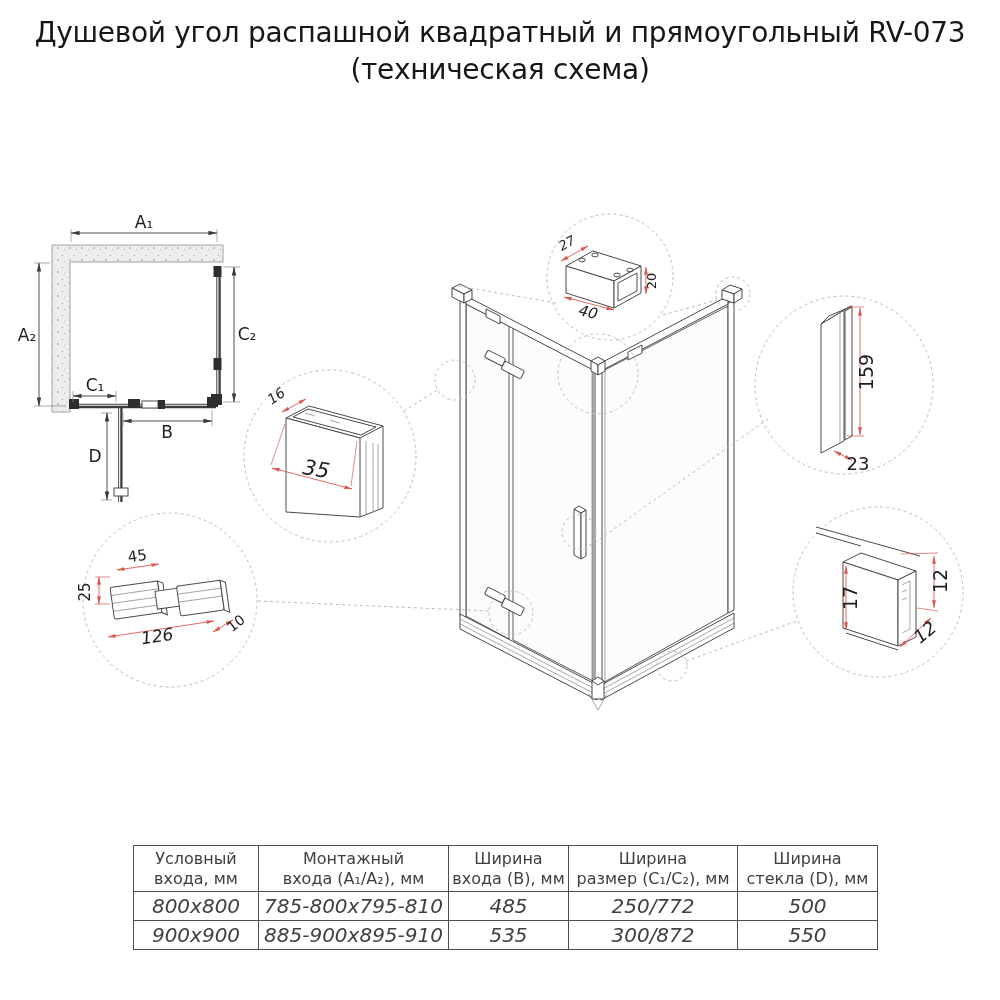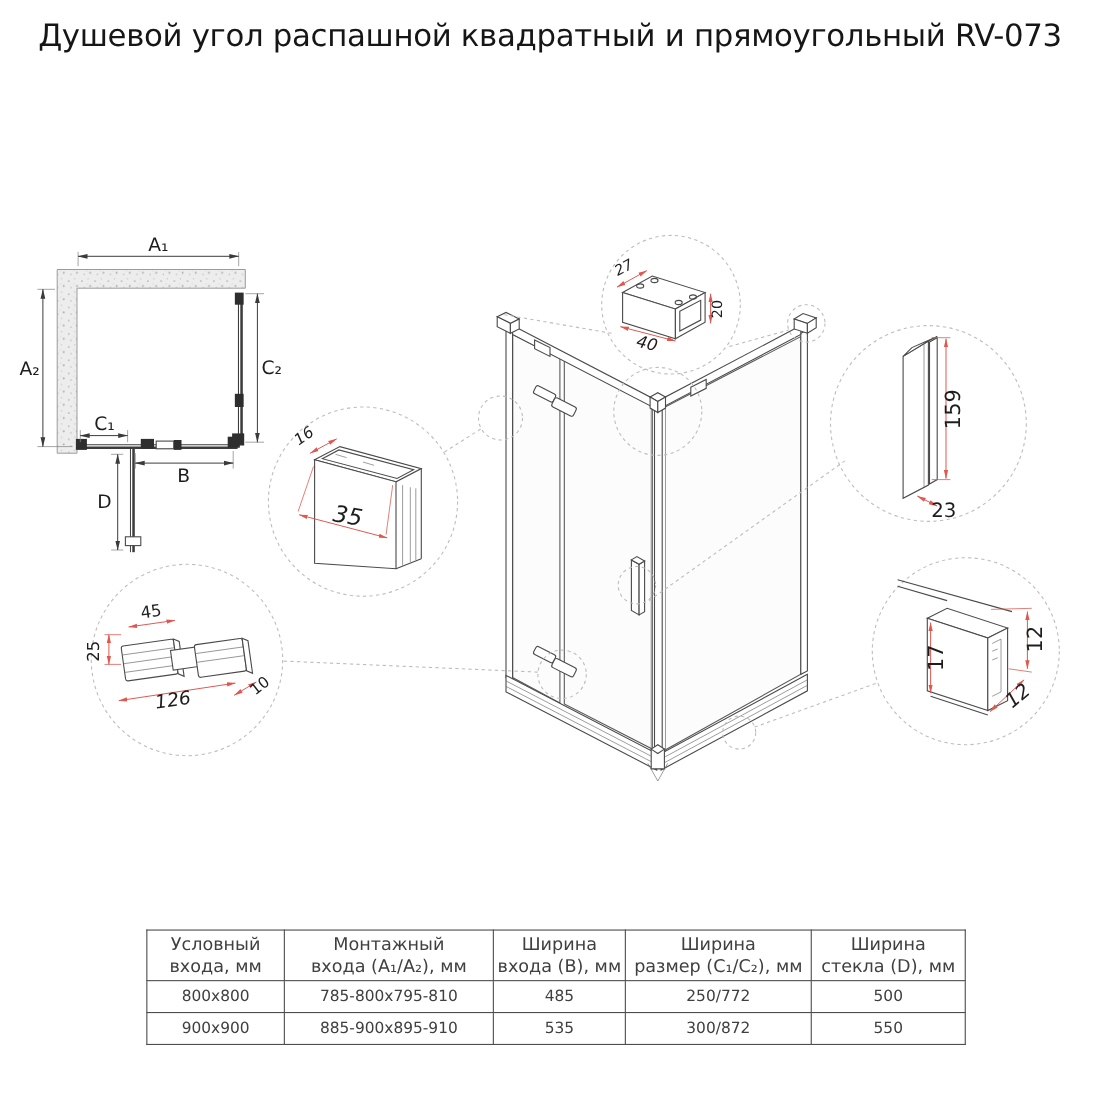--- a/index.html
+++ b/index.html
@@ -19,29 +19,30 @@
   .glass{fill:#fcfcfc;stroke:#5a5a5a;stroke-width:1;}
   .ln{fill:none;stroke:#4a4a4a;stroke-width:1;}
   .thin{fill:none;stroke:#6a6a6a;stroke-width:0.6;}
   .dash{fill:none;stroke:#bdbdbd;stroke-width:1;stroke-dasharray:3 3;}
   .dk{fill:#2e2e2e;stroke:none;}
   .size-table{position:absolute;left:133px;top:845px;border-collapse:collapse;
               table-layout:fixed;}
   .size-table th,.size-table td{border:1px solid #4d4d4d;text-align:center;
               vertical-align:middle;color:#404040;padding:0;}
   .size-table th{font-weight:normal;font-size:16px;line-height:20px;height:45px;}
-  .size-table td{font-size:14px;height:28px;}
+  .size-table td{font-size:20px;height:28px;font-style:italic;}
 </style>
 </head>
 <body>
 
 <div class="page">
 
   <div class="title">
     <div>Душевой угол распашной квадратный и прямоугольный RV-073</div>
+    <div>(техническая схема)</div>
   </div>
 
   <svg width="1000" height="1000" viewBox="0 0 1000 1000">
     <defs>
       <marker id="ab" viewBox="0 0 10 6" refX="9.5" refY="3" markerWidth="10" markerHeight="6" orient="auto-start-reverse">
         <path d="M0,0.6 L10,3 L0,5.4 Z" fill="#3a3a3a"></path>
       </marker>
       <marker id="ar" viewBox="0 0 10 6" refX="9.5" refY="3" markerWidth="9" markerHeight="5.4" orient="auto-start-reverse">
         <path d="M0,0.6 L10,3 L0,5.4 Z" fill="#de5850"></path>
       </marker>

